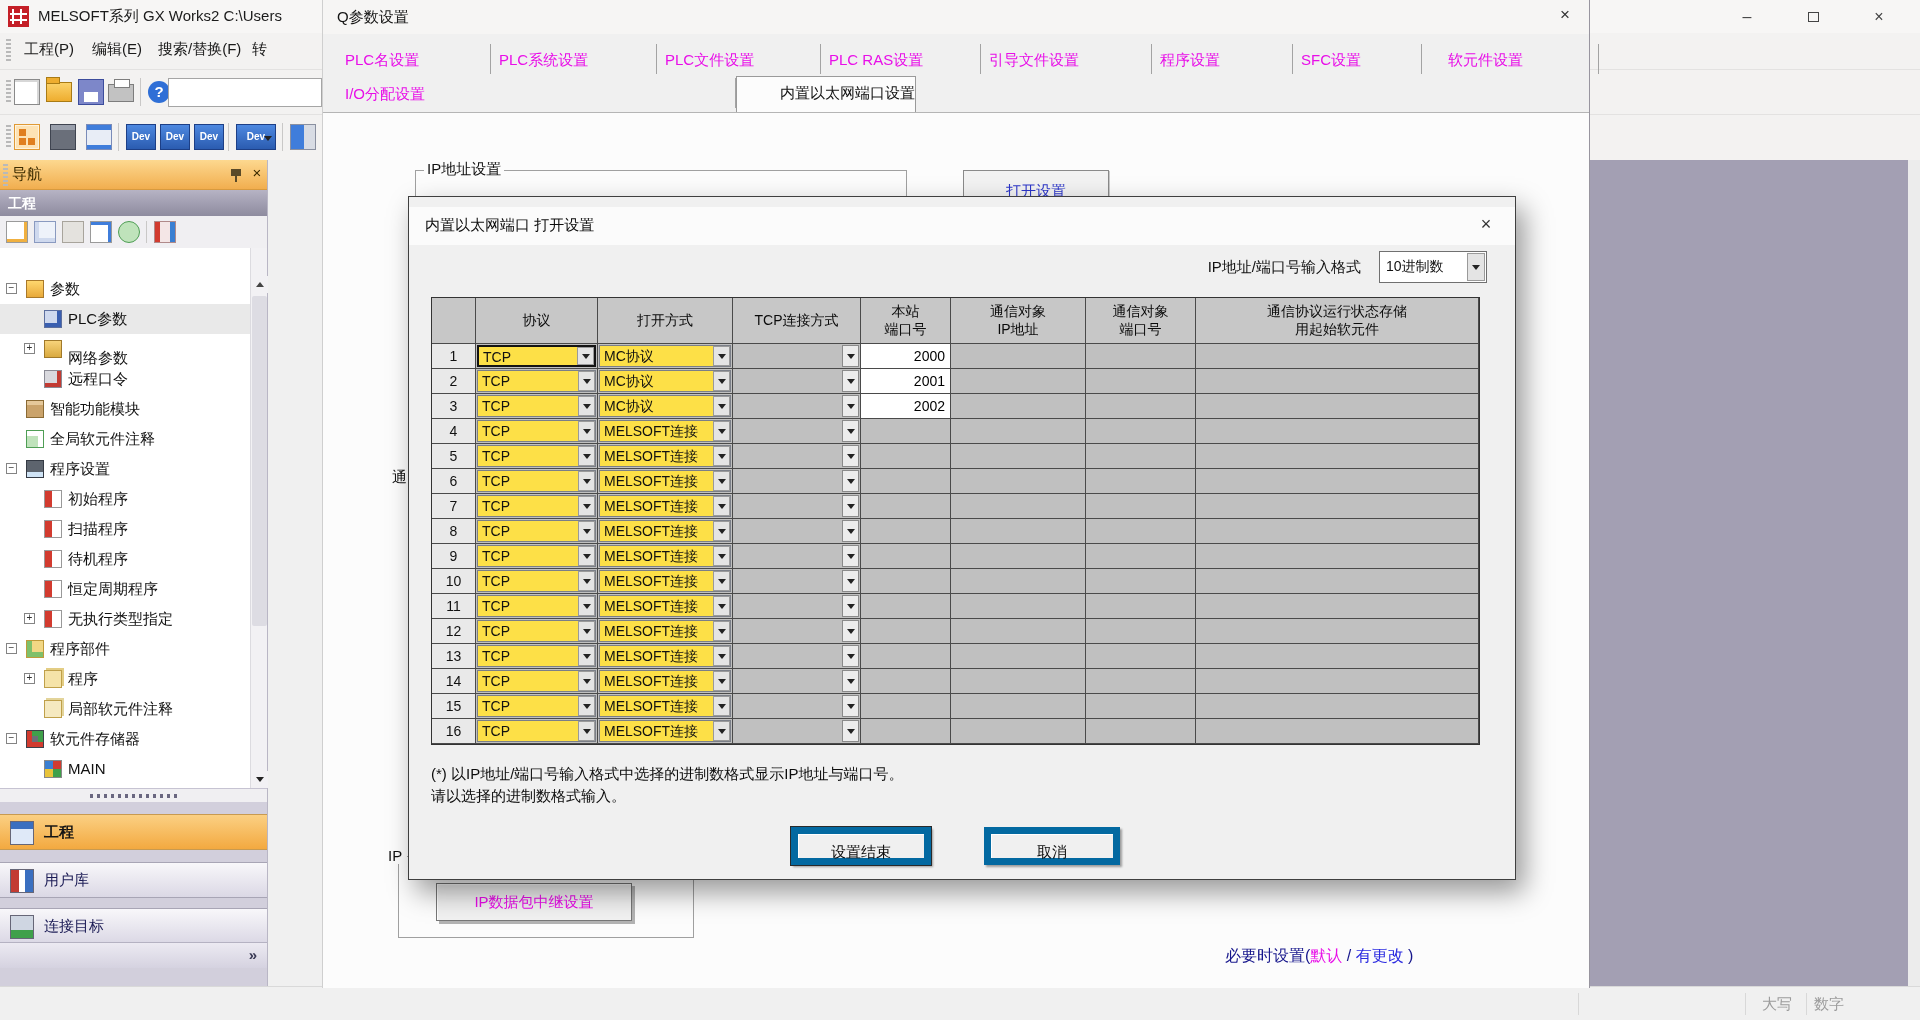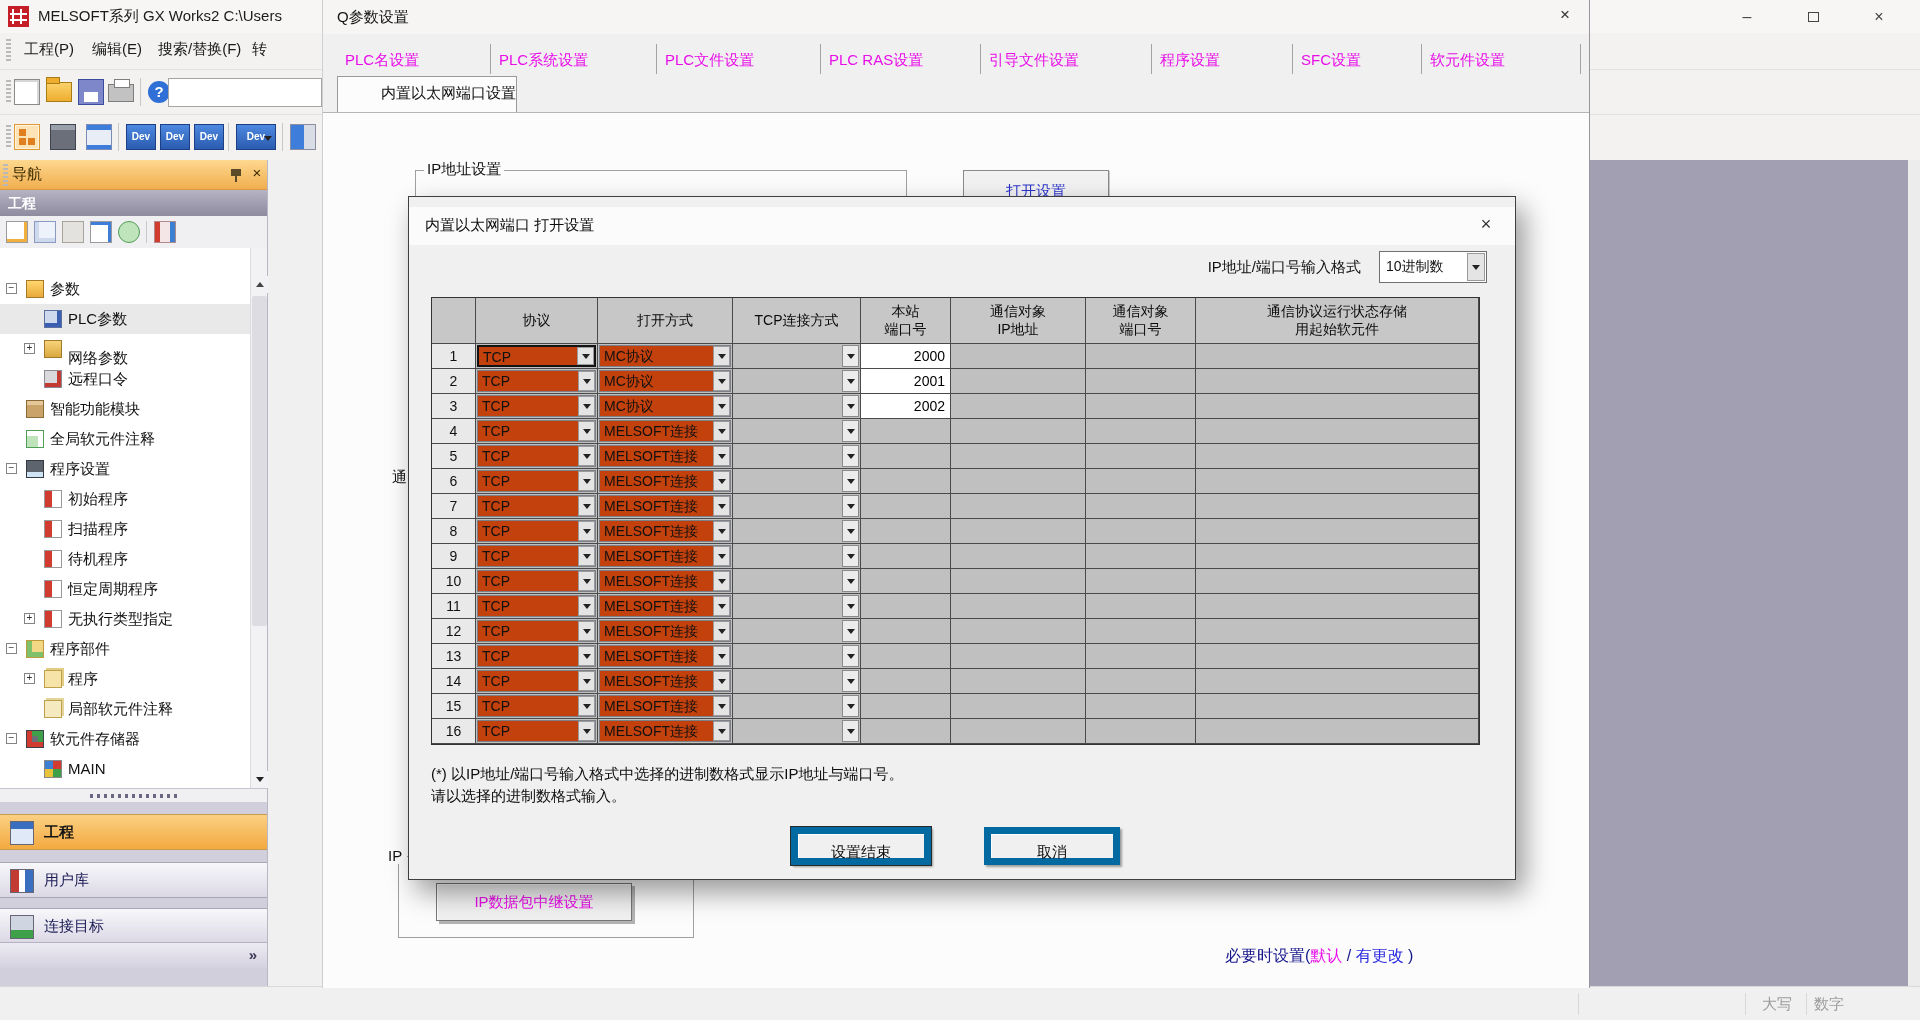--- a/index.html
+++ b/index.html
@@ -176,21 +176,21 @@
   #table { left:22px; top:100px; border:1px solid #333; background:#c0c0c0; }
   .grow { display:grid; grid-template-columns:44px 122px 135px 128px 90px 135px 110px 283px; }
   .th { background:#c7c7c7; border-right:1px solid #4a4a4a; border-bottom:1px solid #4a4a4a;
     height:46px; display:flex; align-items:center; justify-content:center; text-align:center;
     font-size:14px; white-space:pre-line; line-height:1.25; color:#0a0a0a; }
   .td { position:relative; height:25px; border-right:1px solid #4a4a4a; border-bottom:1px solid #4a4a4a;
     background:#c0c0c0; font-size:14px; }
   .td.num { background:#e9e9e9; text-align:center; line-height:24px; color:#111; }
   .td.white { background:#fff; }
   .td.port { text-align:right; line-height:24px; padding-right:5px; color:#000; }
-  .combo { position:absolute; left:1px; right:1px; top:1px; bottom:1px; background:#c2410c;
+  .combo { position:absolute; left:1px; right:1px; top:1px; bottom:1px; background:#fde047;
     border:1px solid #7b7f88; }
   .combo.focus { border:2px solid #141414; }
   .combo .cval { position:absolute; left:4px; top:1px; line-height:19px; font-size:14px; white-space:nowrap; }
   .combo .cbtn { right:0; top:0; bottom:0; width:17px; }
   .graycombo { position:absolute; right:1px; top:1px; bottom:1px; width:17px; background:#ececec;
     border:1px solid #8a8a8a; display:flex; align-items:center; justify-content:center; }
   #d-note1 { left:22px; top:568px; color:#0d0d0d; }
   #d-note2 { left:22px; top:590px; color:#0d0d0d; }
   .dlgbtn { background:#f0f0f0; border:7px solid #0369a1; text-align:center; line-height:36px;
     box-shadow:inset 1px 1px 0 #fff, 2px 2px 2px rgba(0,0,0,.35); color:#0d0d0d; }
@@ -390,23 +390,24 @@
     <div class="abs" id="q-close">×</div>
   </div>
   <div id="tabs1">
       <div class="qtab" style="width: 154px;">PLC名设置</div>
       <div class="qtab" style="width: 166px;">PLC系统设置</div>
       <div class="qtab" style="width: 164px;">PLC文件设置</div>
       <div class="qtab" style="width: 160px;">PLC RAS设置</div>
       <div class="qtab" style="width: 171px;">引导文件设置</div>
       <div class="qtab" style="width: 141px;">程序设置</div>
       <div class="qtab" style="width: 129px;">SFC设置</div>
-      <div class="qtab" style="width: 159px;">软元件设置</div>
+      <div class="qtab" style="width: 159px; margin-left: 18px;">软元件设置</div>
     </div>
   <div id="tabs2">
+      <div class="qtab2" style="width: 399px;">I/O分配设置</div>
       <div class="qtab2 active" style="width: 180px;">内置以太网端口设置</div>
     </div>
   <div class="abs" id="q-content"></div>
 </div>
 
 <div class="abs" id="ip-group"></div>
 <span class="abs" id="ip-group-label">IP地址设置</span>
 <div class="abs" id="open-setting-btn">打开设置</div>
 <span class="abs" id="left-frag">通</span>
 <div class="abs" id="relay-group"></div>

